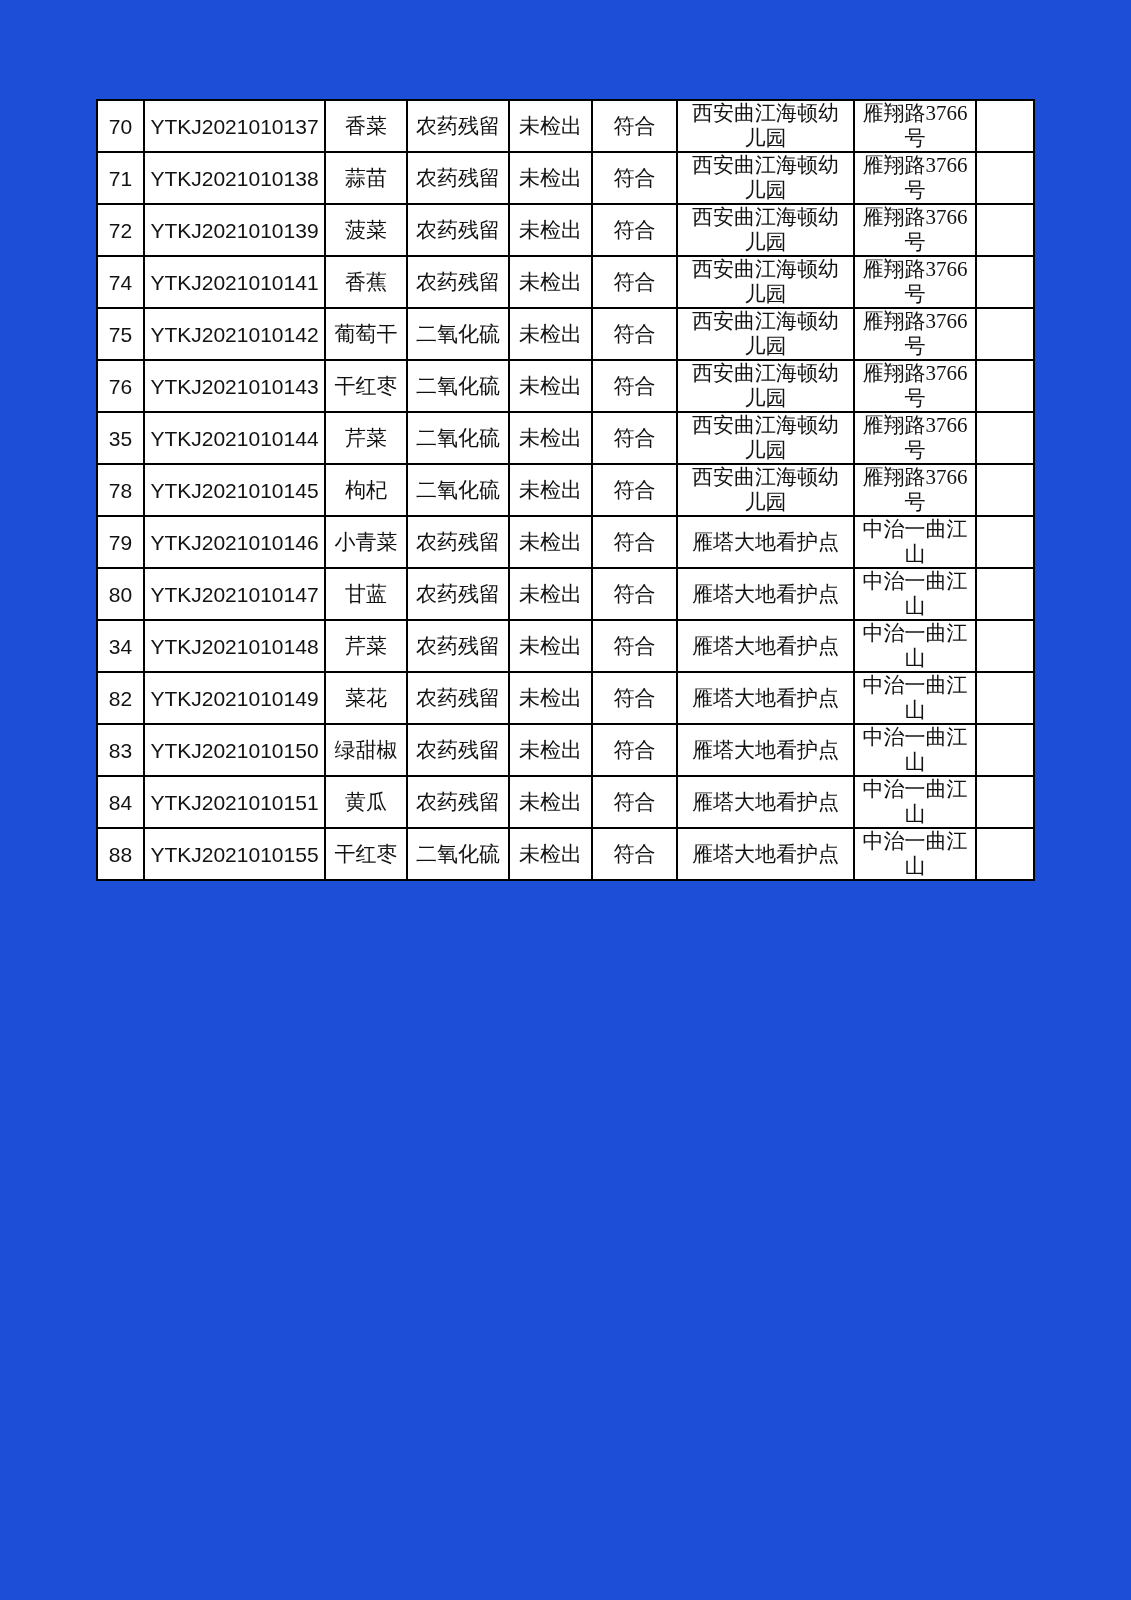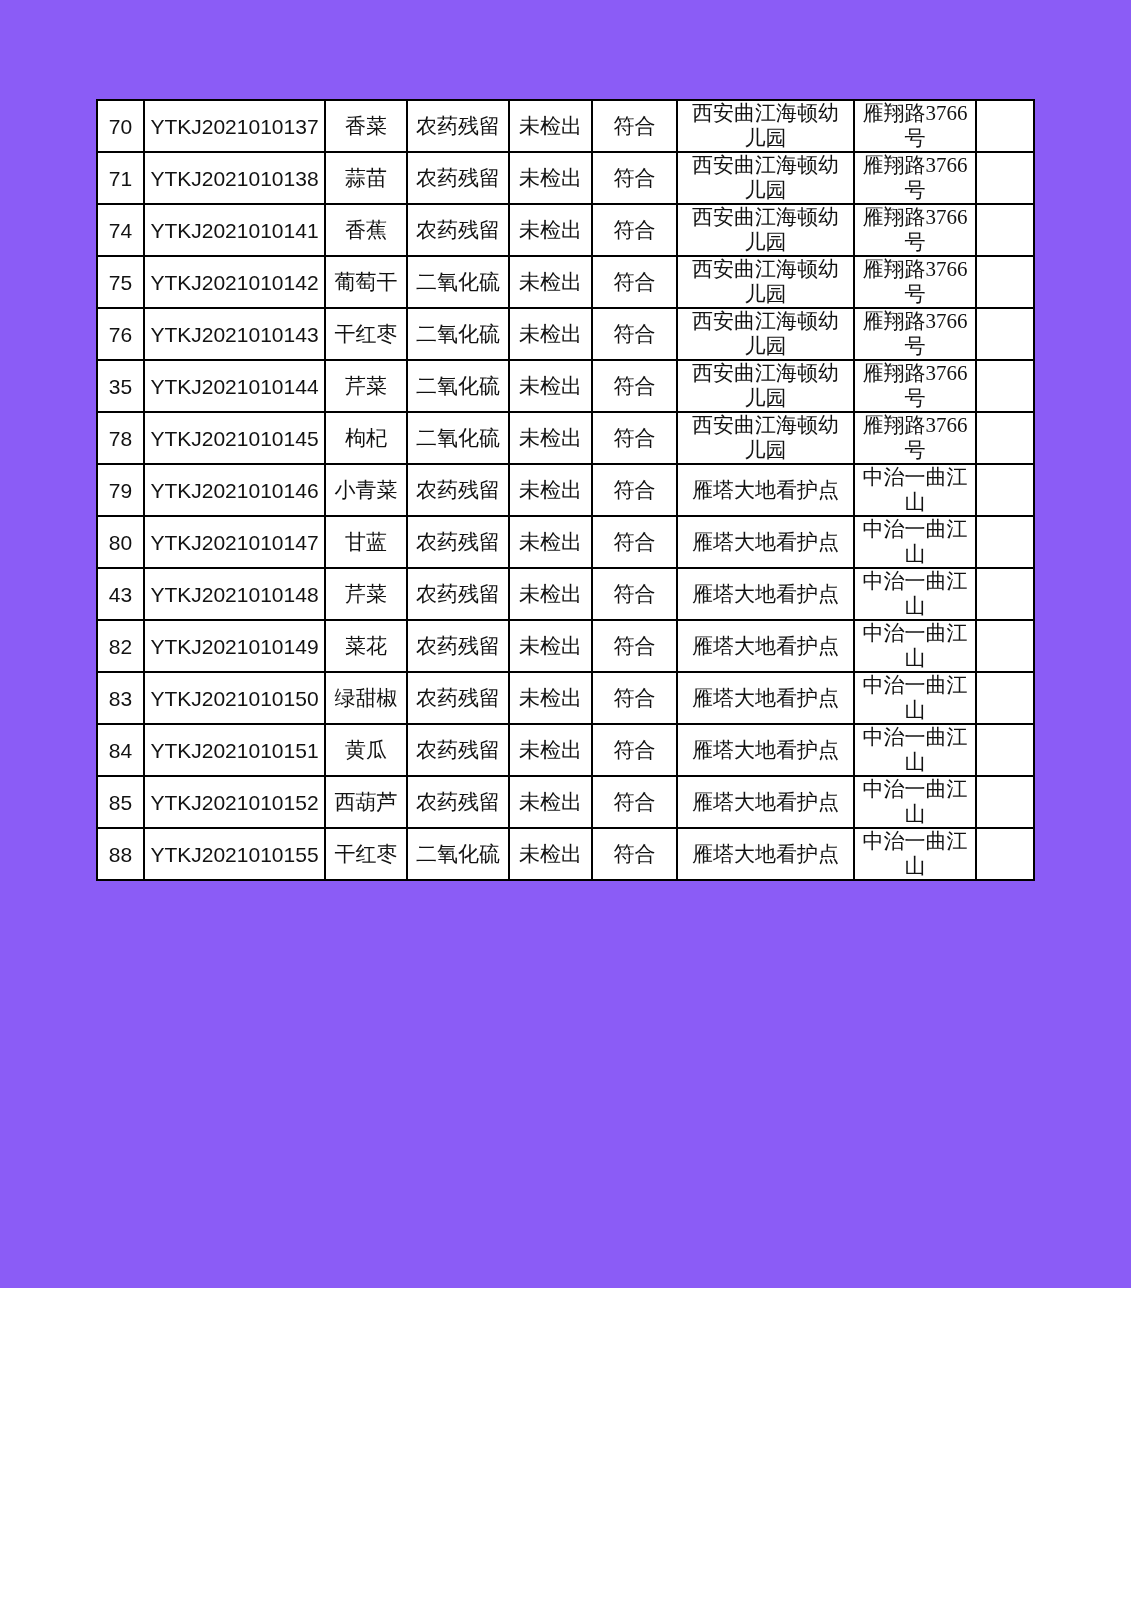--- a/index.html
+++ b/index.html
@@ -1,20 +1,20 @@
 <!DOCTYPE html>
 <html><head>
 <meta charset="utf-8">
 <style>
   html, body { margin: 0; padding: 0; background: #ffffff; }
   .page {
     position: relative;
     width: 1131px;
-    height: 1288px;
-    background: #8b5cf6;
+    height: 1600px;
+    background: #1d4ed8;
     overflow: hidden;
     font-family: "Liberation Serif", serif;
   }
   table.inspection {
     position: absolute;
     left: 96px;
     top: 99px;
     border-collapse: collapse;
     table-layout: fixed;
     background: #ffffff;
@@ -78,20 +78,33 @@
           <td class="zh">农药残留</td>
           <td class="zh">未检出</td>
           <td class="zh">符合</td>
           <td class="zh">西安曲江海顿幼
 儿园</td>
           <td class="zh">雁翔路3766
 号</td>
           <td class="zh"></td>
         </tr>
         <tr>
+          <td class="latin">72</td>
+          <td class="latin">YTKJ2021010139</td>
+          <td class="zh">菠菜</td>
+          <td class="zh">农药残留</td>
+          <td class="zh">未检出</td>
+          <td class="zh">符合</td>
+          <td class="zh">西安曲江海顿幼
+儿园</td>
+          <td class="zh">雁翔路3766
+号</td>
+          <td class="zh"></td>
+        </tr>
+        <tr>
           <td class="latin">74</td>
           <td class="latin">YTKJ2021010141</td>
           <td class="zh">香蕉</td>
           <td class="zh">农药残留</td>
           <td class="zh">未检出</td>
           <td class="zh">符合</td>
           <td class="zh">西安曲江海顿幼
 儿园</td>
           <td class="zh">雁翔路3766
 号</td>
@@ -167,21 +180,21 @@
           <td class="zh">甘蓝</td>
           <td class="zh">农药残留</td>
           <td class="zh">未检出</td>
           <td class="zh">符合</td>
           <td class="zh">雁塔大地看护点</td>
           <td class="zh">中治一曲江
 山</td>
           <td class="zh"></td>
         </tr>
         <tr>
-          <td class="latin">43</td>
+          <td class="latin">34</td>
           <td class="latin">YTKJ2021010148</td>
           <td class="zh">芹菜</td>
           <td class="zh">农药残留</td>
           <td class="zh">未检出</td>
           <td class="zh">符合</td>
           <td class="zh">雁塔大地看护点</td>
           <td class="zh">中治一曲江
 山</td>
           <td class="zh"></td>
         </tr>
@@ -206,32 +219,20 @@
           <td class="zh">符合</td>
           <td class="zh">雁塔大地看护点</td>
           <td class="zh">中治一曲江
 山</td>
           <td class="zh"></td>
         </tr>
         <tr>
           <td class="latin">84</td>
           <td class="latin">YTKJ2021010151</td>
           <td class="zh">黄瓜</td>
-          <td class="zh">农药残留</td>
-          <td class="zh">未检出</td>
-          <td class="zh">符合</td>
-          <td class="zh">雁塔大地看护点</td>
-          <td class="zh">中治一曲江
-山</td>
-          <td class="zh"></td>
-        </tr>
-        <tr>
-          <td class="latin">85</td>
-          <td class="latin">YTKJ2021010152</td>
-          <td class="zh">西葫芦</td>
           <td class="zh">农药残留</td>
           <td class="zh">未检出</td>
           <td class="zh">符合</td>
           <td class="zh">雁塔大地看护点</td>
           <td class="zh">中治一曲江
 山</td>
           <td class="zh"></td>
         </tr>
         <tr>
           <td class="latin">88</td>

